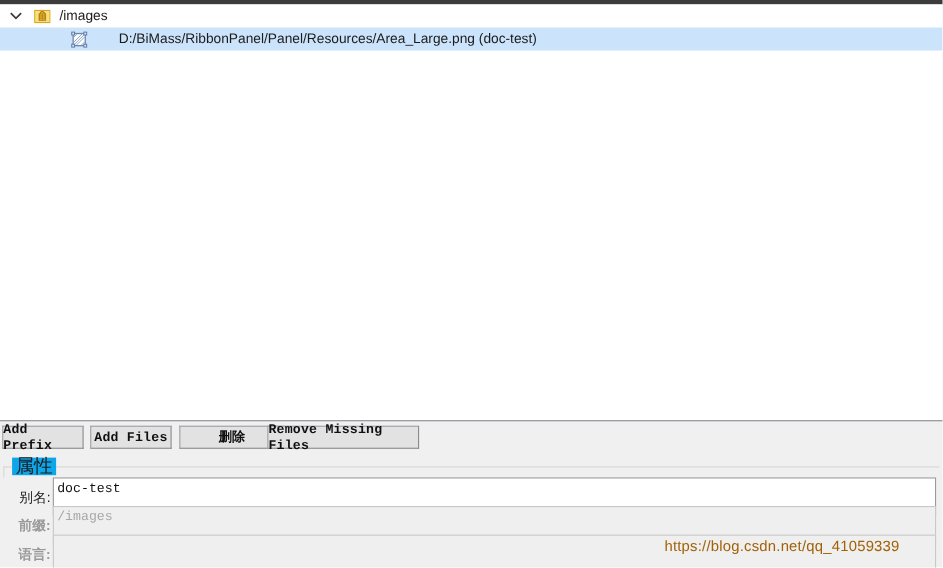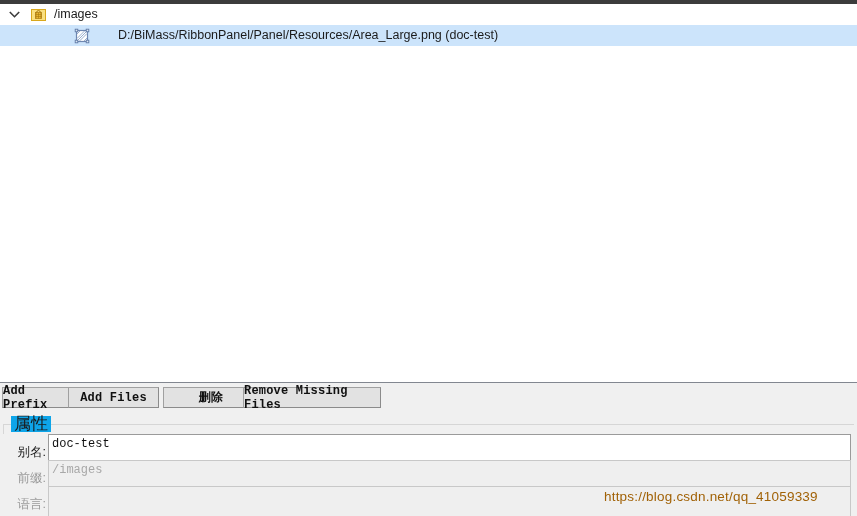--- a/index.html
+++ b/index.html
@@ -44,21 +44,21 @@
     display: flex;
     align-items: center;
     height: 21px;
     font-size: 12.5px;
     color: #1b1b1b;
     white-space: nowrap;
   }
   .tree-row.root { padding-left: 0px; }
   .tree-row.child {
     background: #cce4fb;
-    padding-left: 10px;
+    padding-left: 0px;
     gap: 20px;
   }
 
   .twisty {
     width: 28px;
     height: 21px;
     display: flex;
     align-items: center;
     justify-content: center;
     flex: 0 0 28px;
@@ -102,21 +102,21 @@
     font-family: "Liberation Mono", "DejaVu Sans Mono", monospace;
     font-size: 12px;
     color: #101010;
     display: flex;
     align-items: center;
     justify-content: center;
     letter-spacing: 0.2px;
     cursor: default;
   }
   #btn-add-prefix { left: 2px;   width: 74px; }
-  #btn-add-files  { left: 68px;  width: 91px; }
+  #btn-add-files  { left: 82px;  width: 74px; }
   #btn-delete     { left: 163px; width: 96px; }
   #btn-remove-missing { left: 243px; width: 138px; }
 
   
   .props-group {
     position: absolute;
     left: 3px; top: 417px;
     width: 851px;
     height: 96px;
     box-sizing: border-box;
@@ -160,21 +160,21 @@
   .form-label {
     width: 45px;
     flex: 0 0 45px;
     text-align: right;
     padding-right: 2px;
     box-sizing: border-box;
     font-size: 12.5px;
     line-height: 22px;
     color: #1b1b1b;
   }
-  .form-label.disabled { color: #9a9a9a; }
+  .form-label.disabled { color: #9a9a9a; font-weight: bold; }
 
   .form-input {
     height: 36px;
     box-sizing: border-box;
     background: #ffffff;
     border: 1px solid #9a9a9a;
     font-family: "Liberation Mono", "DejaVu Sans Mono", monospace;
     font-size: 12px;
     color: #111111;
     line-height: 18px;

